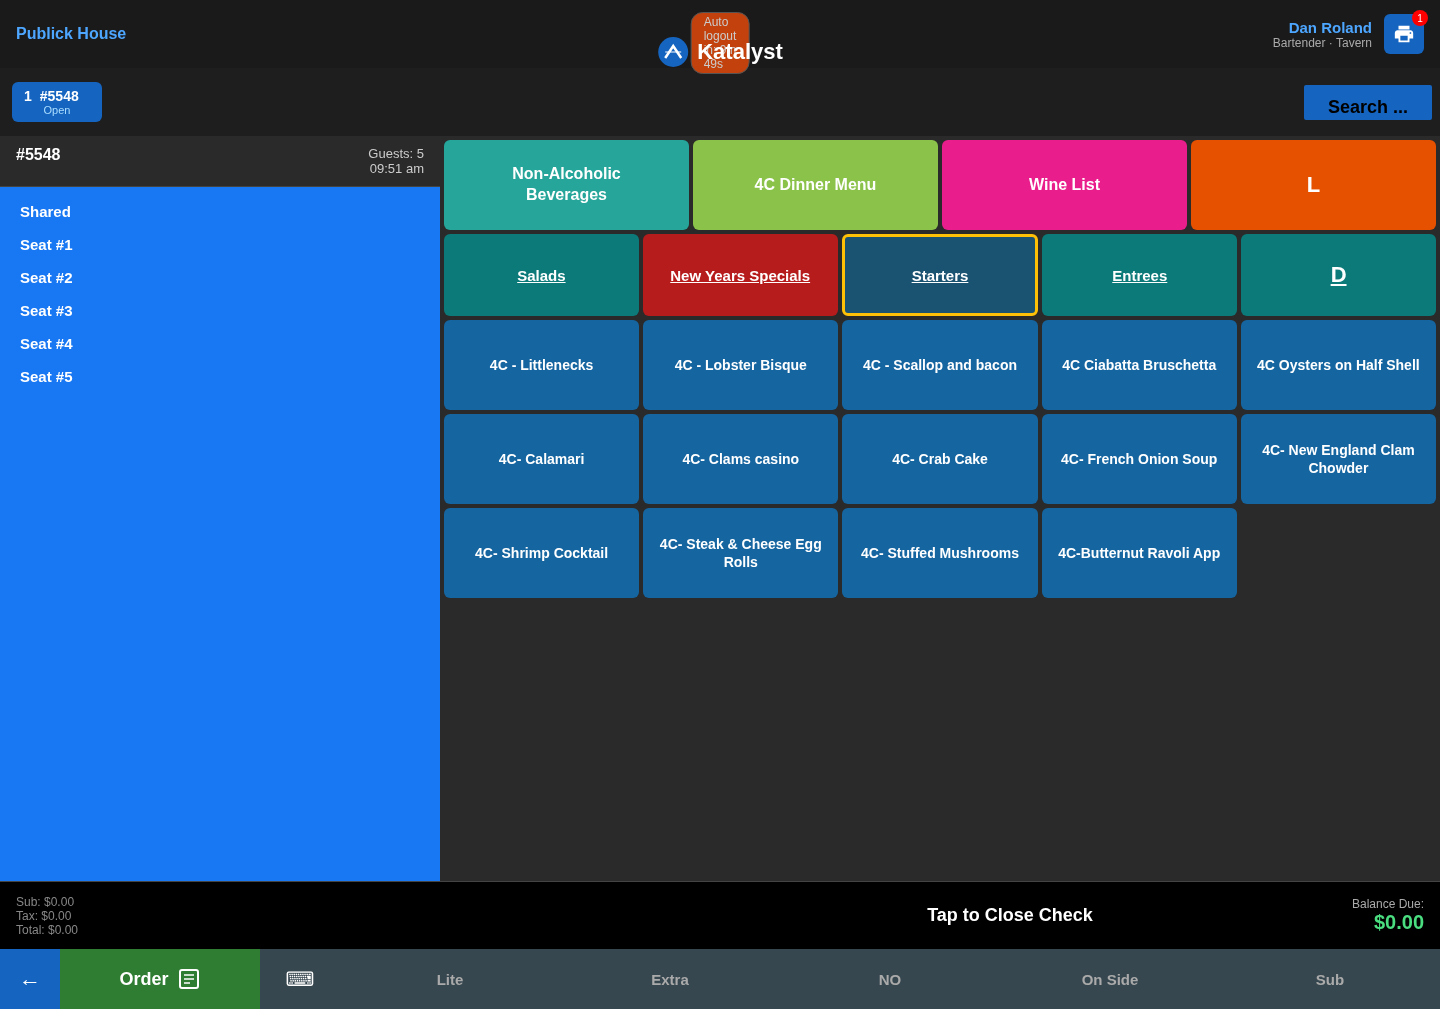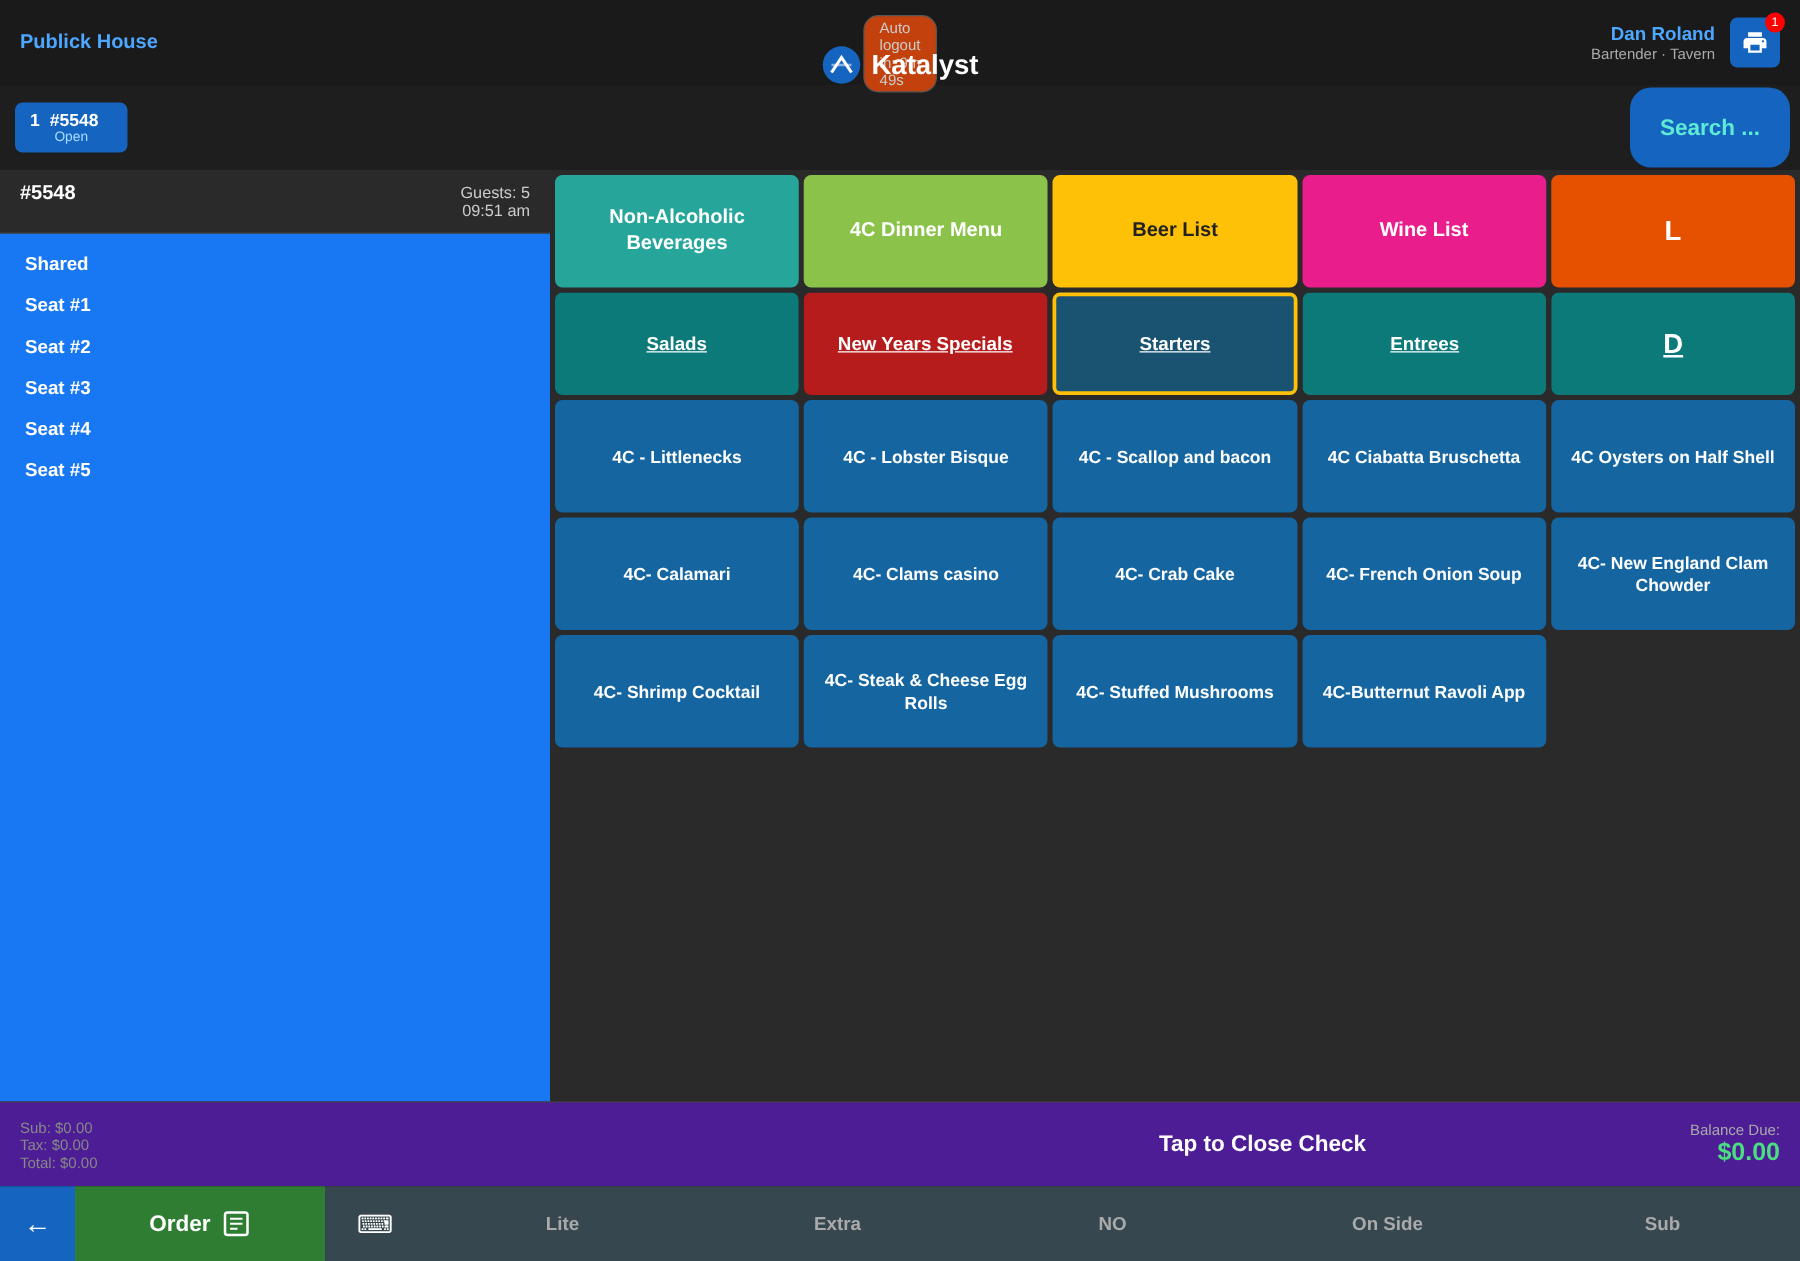--- a/index.html
+++ b/index.html
@@ -124,28 +124,28 @@
       font-weight: bold;
     }
     .order-tab-open {
       font-size: 11px;
       color: #aaddff;
       text-align: center;
     }
     .search-button {
       margin-left: auto;
       background: #1565c0;
-      color: #5eead4;
-      border: none;
-      border-radius: 17px;
+      color: #000000;
+      border: none;
+      border-radius: 2px;
       padding: 12px 24px;
       font-size: 18px;
       font-weight: 600;
       cursor: pointer;
-      height: 64px;
+      height: 35px;
       margin-right: 8px;
     }
 
     
     .main-layout {
       display: flex;
       height: calc(1009px - 68px - 68px - 68px - 60px);
     }
 
     
@@ -322,21 +322,21 @@
       height: 60px;
       width: 80px;
       color: white;
       font-size: 20px;
       cursor: pointer;
     }
 
     
     .checkout-area {
       height: 68px;
-      background: #4c1d95;
+      background: #000000;
       display: flex;
       align-items: center;
       border-top: 1px solid #444;
     }
     .checkout-totals {
       padding: 4px 16px;
       font-size: 12px;
       color: #888;
       flex: 1;
     }
@@ -425,21 +425,20 @@
       <div class="seat-item">Seat #4</div>
       <div class="seat-item">Seat #5</div>
     </div>
   </div>
 
   <div class="right-panel">
 
     <div class="menu-categories">
       <button class="menu-cat-btn cat-teal">Non-Alcoholic<br>Beverages</button>
       <button class="menu-cat-btn cat-yellow-green">4C  Dinner Menu</button>
-      <button class="menu-cat-btn cat-yellow">Beer List</button>
       <button class="menu-cat-btn cat-pink">Wine List</button>
       <button class="menu-cat-btn cat-orange" style="font-size:22px;">L</button>
     </div>
 
     <div class="menu-subcats">
       <button class="menu-subcat-btn subcat-teal">Salads</button>
       <button class="menu-subcat-btn subcat-crimson">New Years Specials</button>
       <button class="menu-subcat-btn subcat-active">Starters</button>
       <button class="menu-subcat-btn subcat-teal">Entrees</button>
       <button class="menu-subcat-btn subcat-teal" style="font-size:22px;">D</button>

